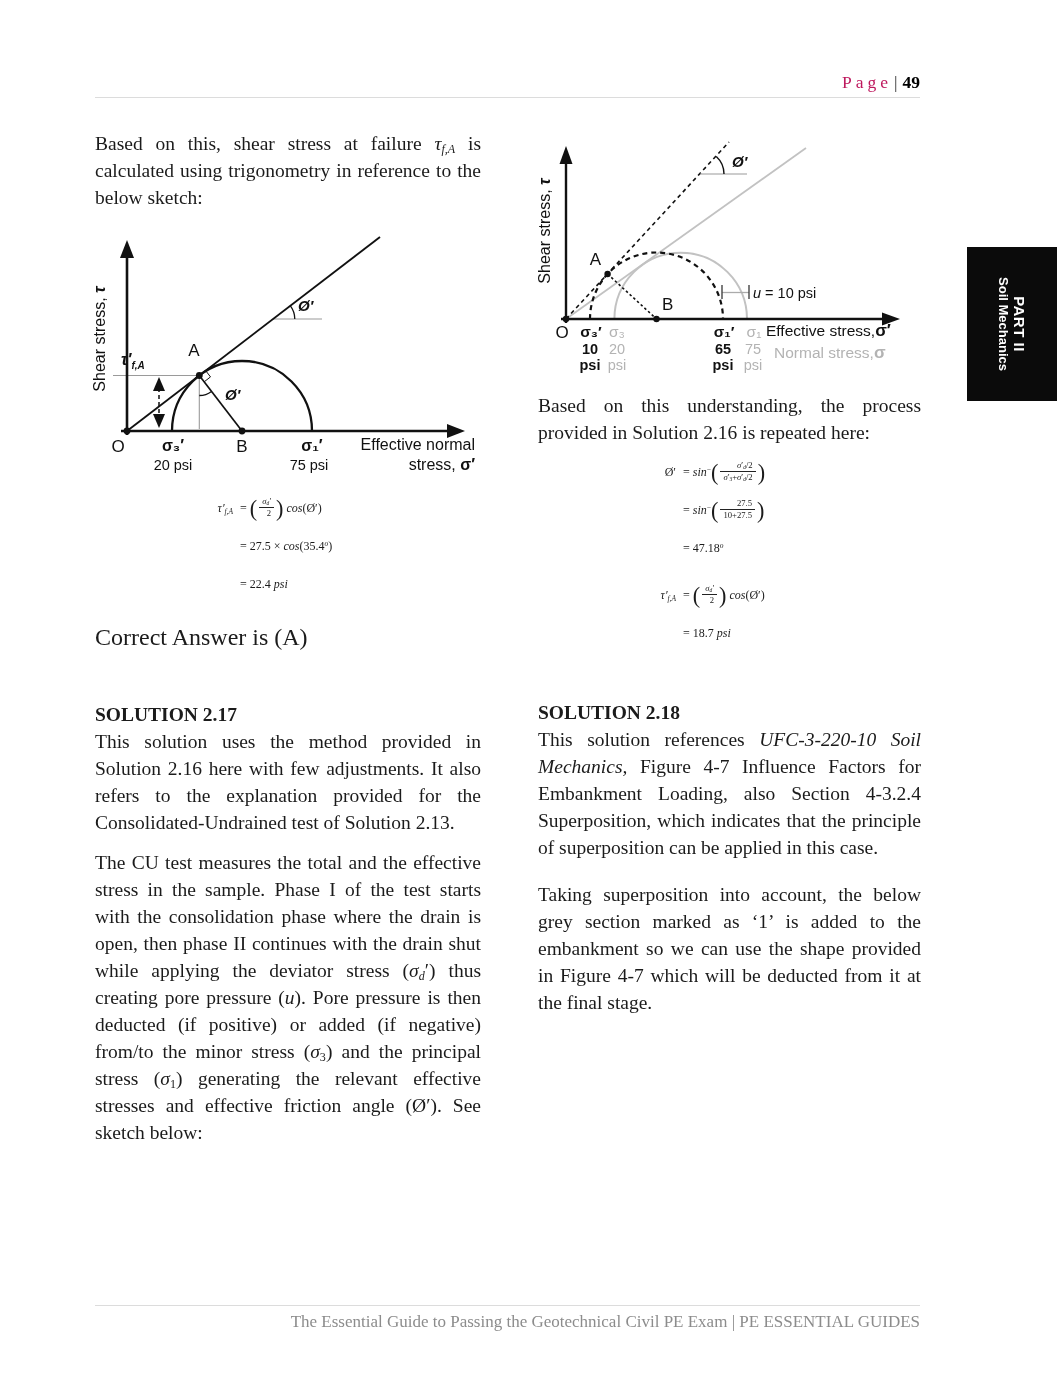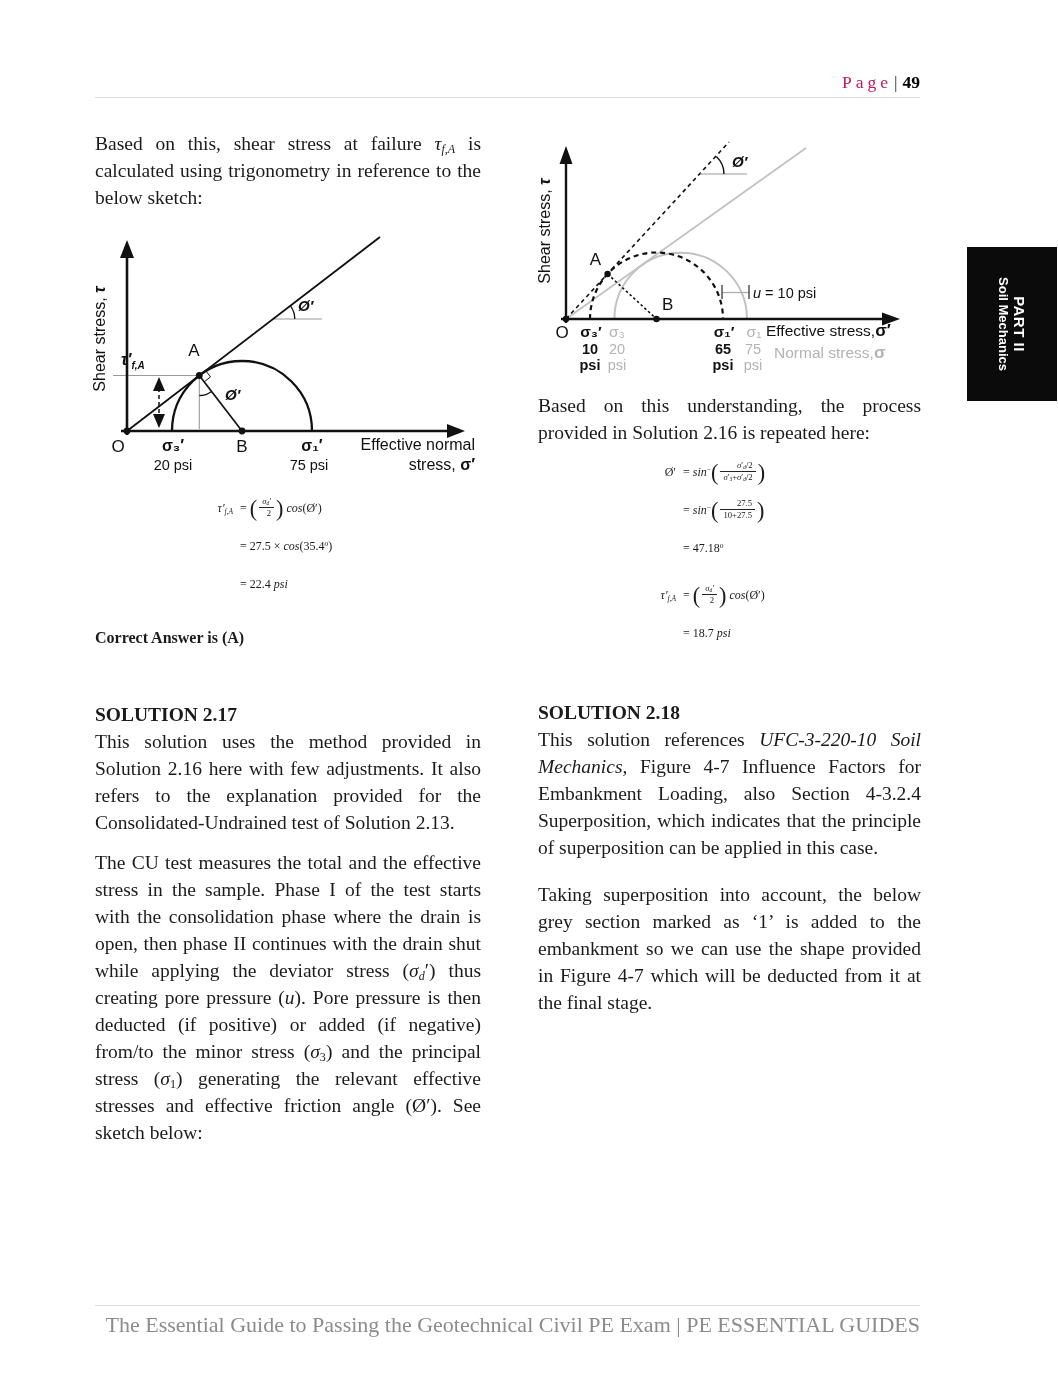--- a/index.html
+++ b/index.html
@@ -17,28 +17,28 @@
   .frac .fnum{border-bottom:1.4px solid #222;padding:0 3px}
   .frac .fden{padding:0 3px}
 
   .page-header{position:absolute;top:72px;right:138px;font-size:17.5px;white-space:nowrap}
   .page-word{color:#be185d;letter-spacing:4px}
   .page-sep{color:#333;margin:0 5px 0 2px}
   .page-num{color:#000;font-weight:bold}
   .rule{position:absolute;left:95px;width:825px;height:1px;background:#dcdcdc}
   .rule-top{top:97px}
   .rule-bottom{top:1305px}
-  .page-footer{position:absolute;top:1312px;right:138px;color:#8c8c8c;font-size:22px;white-space:nowrap}
+  .page-footer{position:absolute;top:1312px;right:138px;color:#8c8c8c;font-size:17px;white-space:nowrap}
 
   .col{position:absolute;font-size:19.5px;line-height:27px}
   .col-left{left:95px;top:130px;width:386px}
   .col-right{left:538px;top:136px;width:383px}
   .col p{margin:0 0 13px;text-align:justify}
   .sol-title{font-weight:bold;margin:0}
-  .answer{font-weight:bold;font-size:16px}
+  .answer{font-weight:normal;font-size:24px}
 
   .diag{display:block;font-family:"Liberation Sans","DejaVu Sans",sans-serif}
   .diag text{fill:#111;font-family:"Liberation Sans","DejaVu Sans",sans-serif}
   .diag .gtxt{fill:#b3b3b3}
   .blk{stroke:#111}
   .thin{stroke:#9a9a9a;stroke-width:1.1}
   .fillb{fill:#111;stroke:none}
 
   .eqblock{margin:16px 0 0 98px}
   .eqrow{margin-bottom:11px;font-size:12px;white-space:nowrap}

